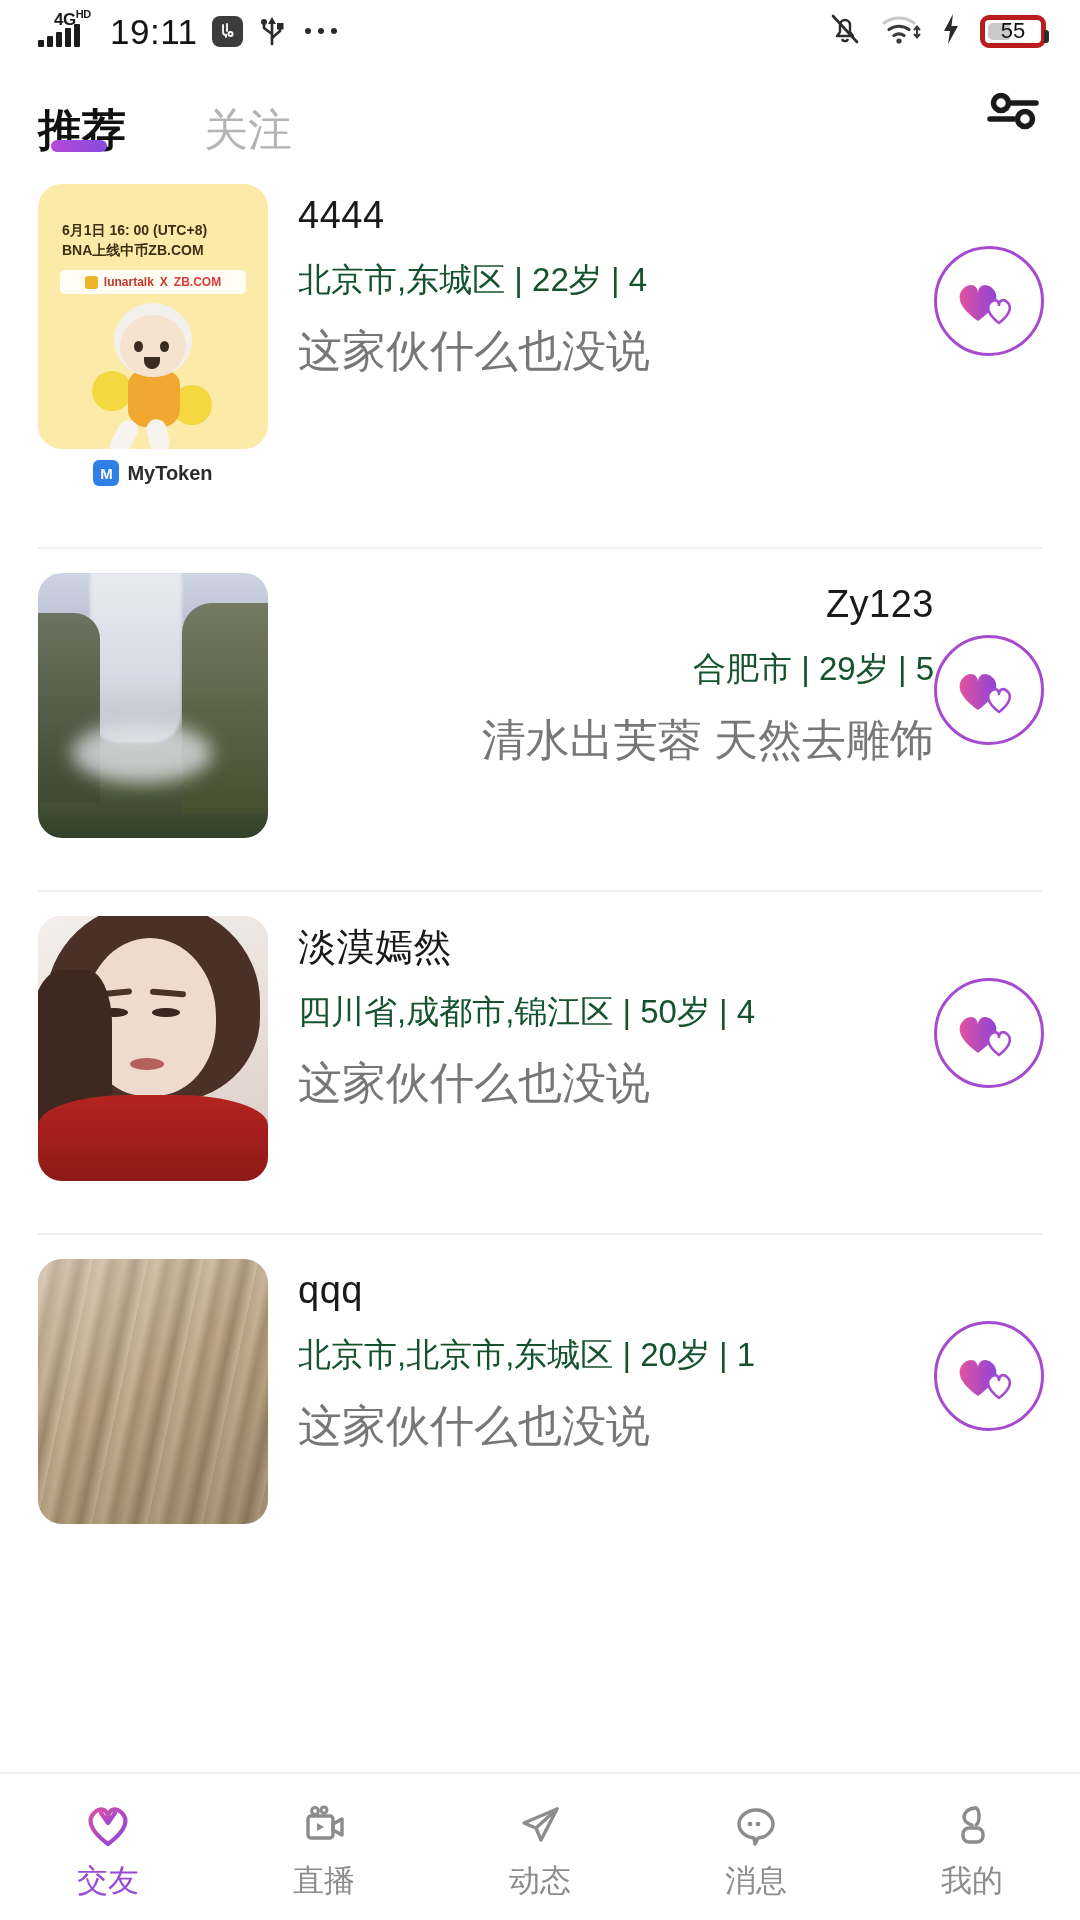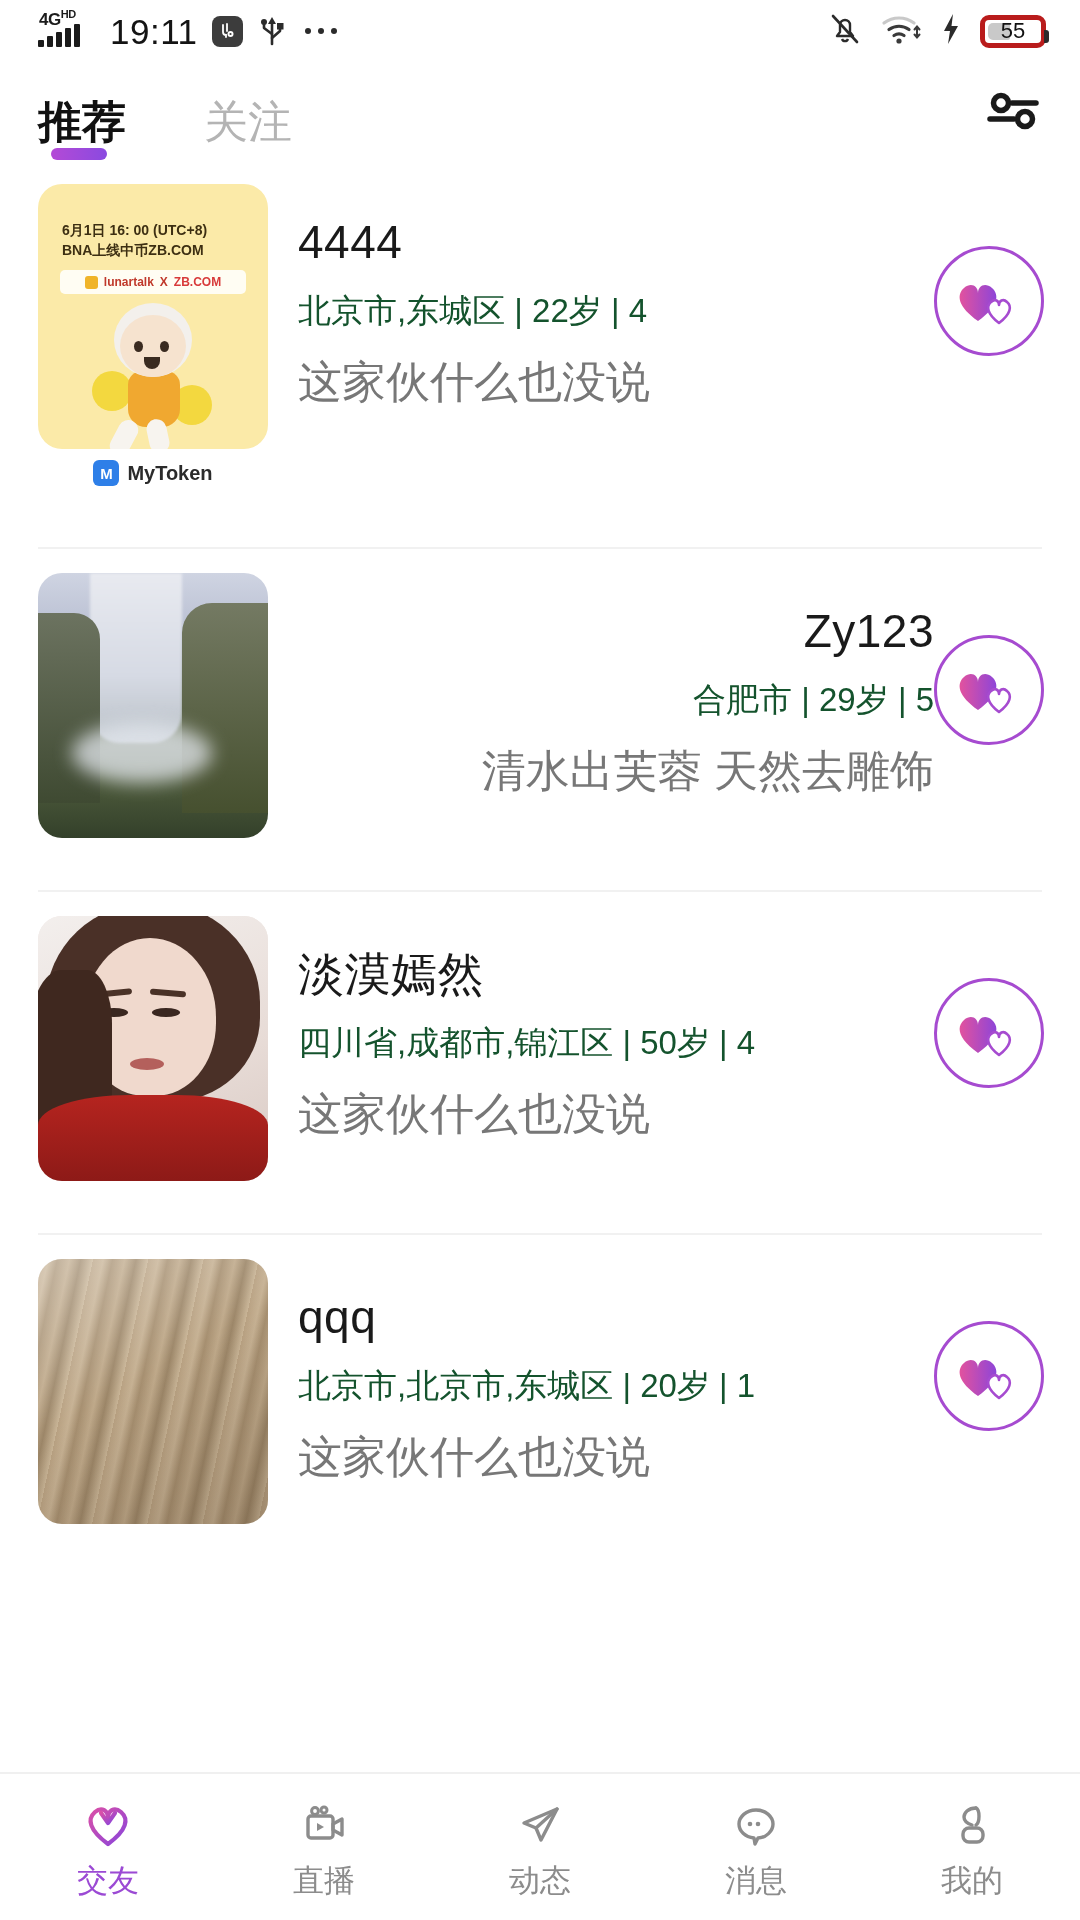--- a/index.html
+++ b/index.html
@@ -16,21 +16,21 @@
   .statusbar {
     position:absolute; top:0; left:0; width:1080px; height:62px;
     display:flex; align-items:center; justify-content:space-between;
     padding:0 34px 0 38px;
   }
   .sb-left { display:flex; align-items:center; gap:14px; }
   .sb-right { display:flex; align-items:center; gap:17px; }
 
   .signal-wrap { position:relative; width:58px; height:40px; }
   .net-label {
-    position:absolute; top:-2px; left:1px;
+    position:absolute; top:-2px; left:16px;
     font-size:17px; font-weight:bold; color:#1b1b1b; letter-spacing:-0.5px;
     line-height:1;
   }
   .net-label sup { font-size:11px; vertical-align:super; }
   .bars { position:absolute; bottom:4px; left:0; display:flex; align-items:flex-end; gap:3px; }
   .bars i { display:block; width:6px; background:#1b1b1b; border-radius:1px; }
   .bars i:nth-child(1){ height:7px; }
   .bars i:nth-child(2){ height:11px; }
   .bars i:nth-child(3){ height:15px; }
   .bars i:nth-child(4){ height:19px; }
@@ -58,21 +58,21 @@
     background:#c9c9c9; border-radius:5px 2px 2px 5px;
   }
   .battery .num{ position:relative; font-size:22px; color:#111; line-height:1; }
 
   
   .header {
     position:absolute; top:62px; left:0; width:1080px; height:96px;
     display:flex; align-items:center; padding:0 34px 0 38px;
   }
   .tabs { display:flex; align-items:flex-end; gap:78px; flex:1; }
-  .tab { position:relative; padding-bottom:16px; cursor:pointer;margin-top:40px; }
+  .tab { position:relative; cursor:pointer;margin-top:40px; }
   .tab .label { font-size:44px; line-height:1; color:#b4b4b4; }
   .tab.active .label { color:#111; font-weight:bold; }
   .tab .underline {
     position:absolute; left:13px; bottom:0; width:56px; height:12px;
     border-radius:6px;
     background:linear-gradient(90deg,#b44ad6 0%,#8a4ae0 100%);
   }
   .filter-btn { width:66px; height:56px; display:flex; align-items:center; justify-content:center; cursor:pointer; }
 
   
@@ -84,21 +84,21 @@
   .row + .row::before{
     content:""; position:absolute; top:0; left:38px; right:38px; height:2px;
     background:#f1f1f1;
   }
   .row::after{ content:""; }
   .avatar {
     width:230px; height:265px; border-radius:24px; flex:0 0 auto;
     overflow:hidden; position:relative;
   }
   .row-body { flex:1; padding-left:30px; padding-top:10px; min-width:0; }
-  .nickname { font-size:46px; color:#1a1a1a; line-height:1.15; margin-bottom:22px; letter-spacing:0.5px;margin-top:22px; }
+  .nickname { font-size:38px; color:#1a1a1a; line-height:1.15; margin-bottom:22px; letter-spacing:0.5px; }
   .meta { font-size:33px; color:#14532d; line-height:1.2; margin-bottom:26px; white-space:nowrap; }
   .sign { font-size:44px; color:#777; line-height:1.2; white-space:nowrap; }
 
   .like-btn {
     flex:0 0 auto; width:110px; height:110px; border-radius:50%;
     border:3px solid #a64bd0; position:relative;
     display:flex; align-items:center; justify-content:center;
     margin:62px 36px 0 0; cursor:pointer; background:#fff;
   }
 

